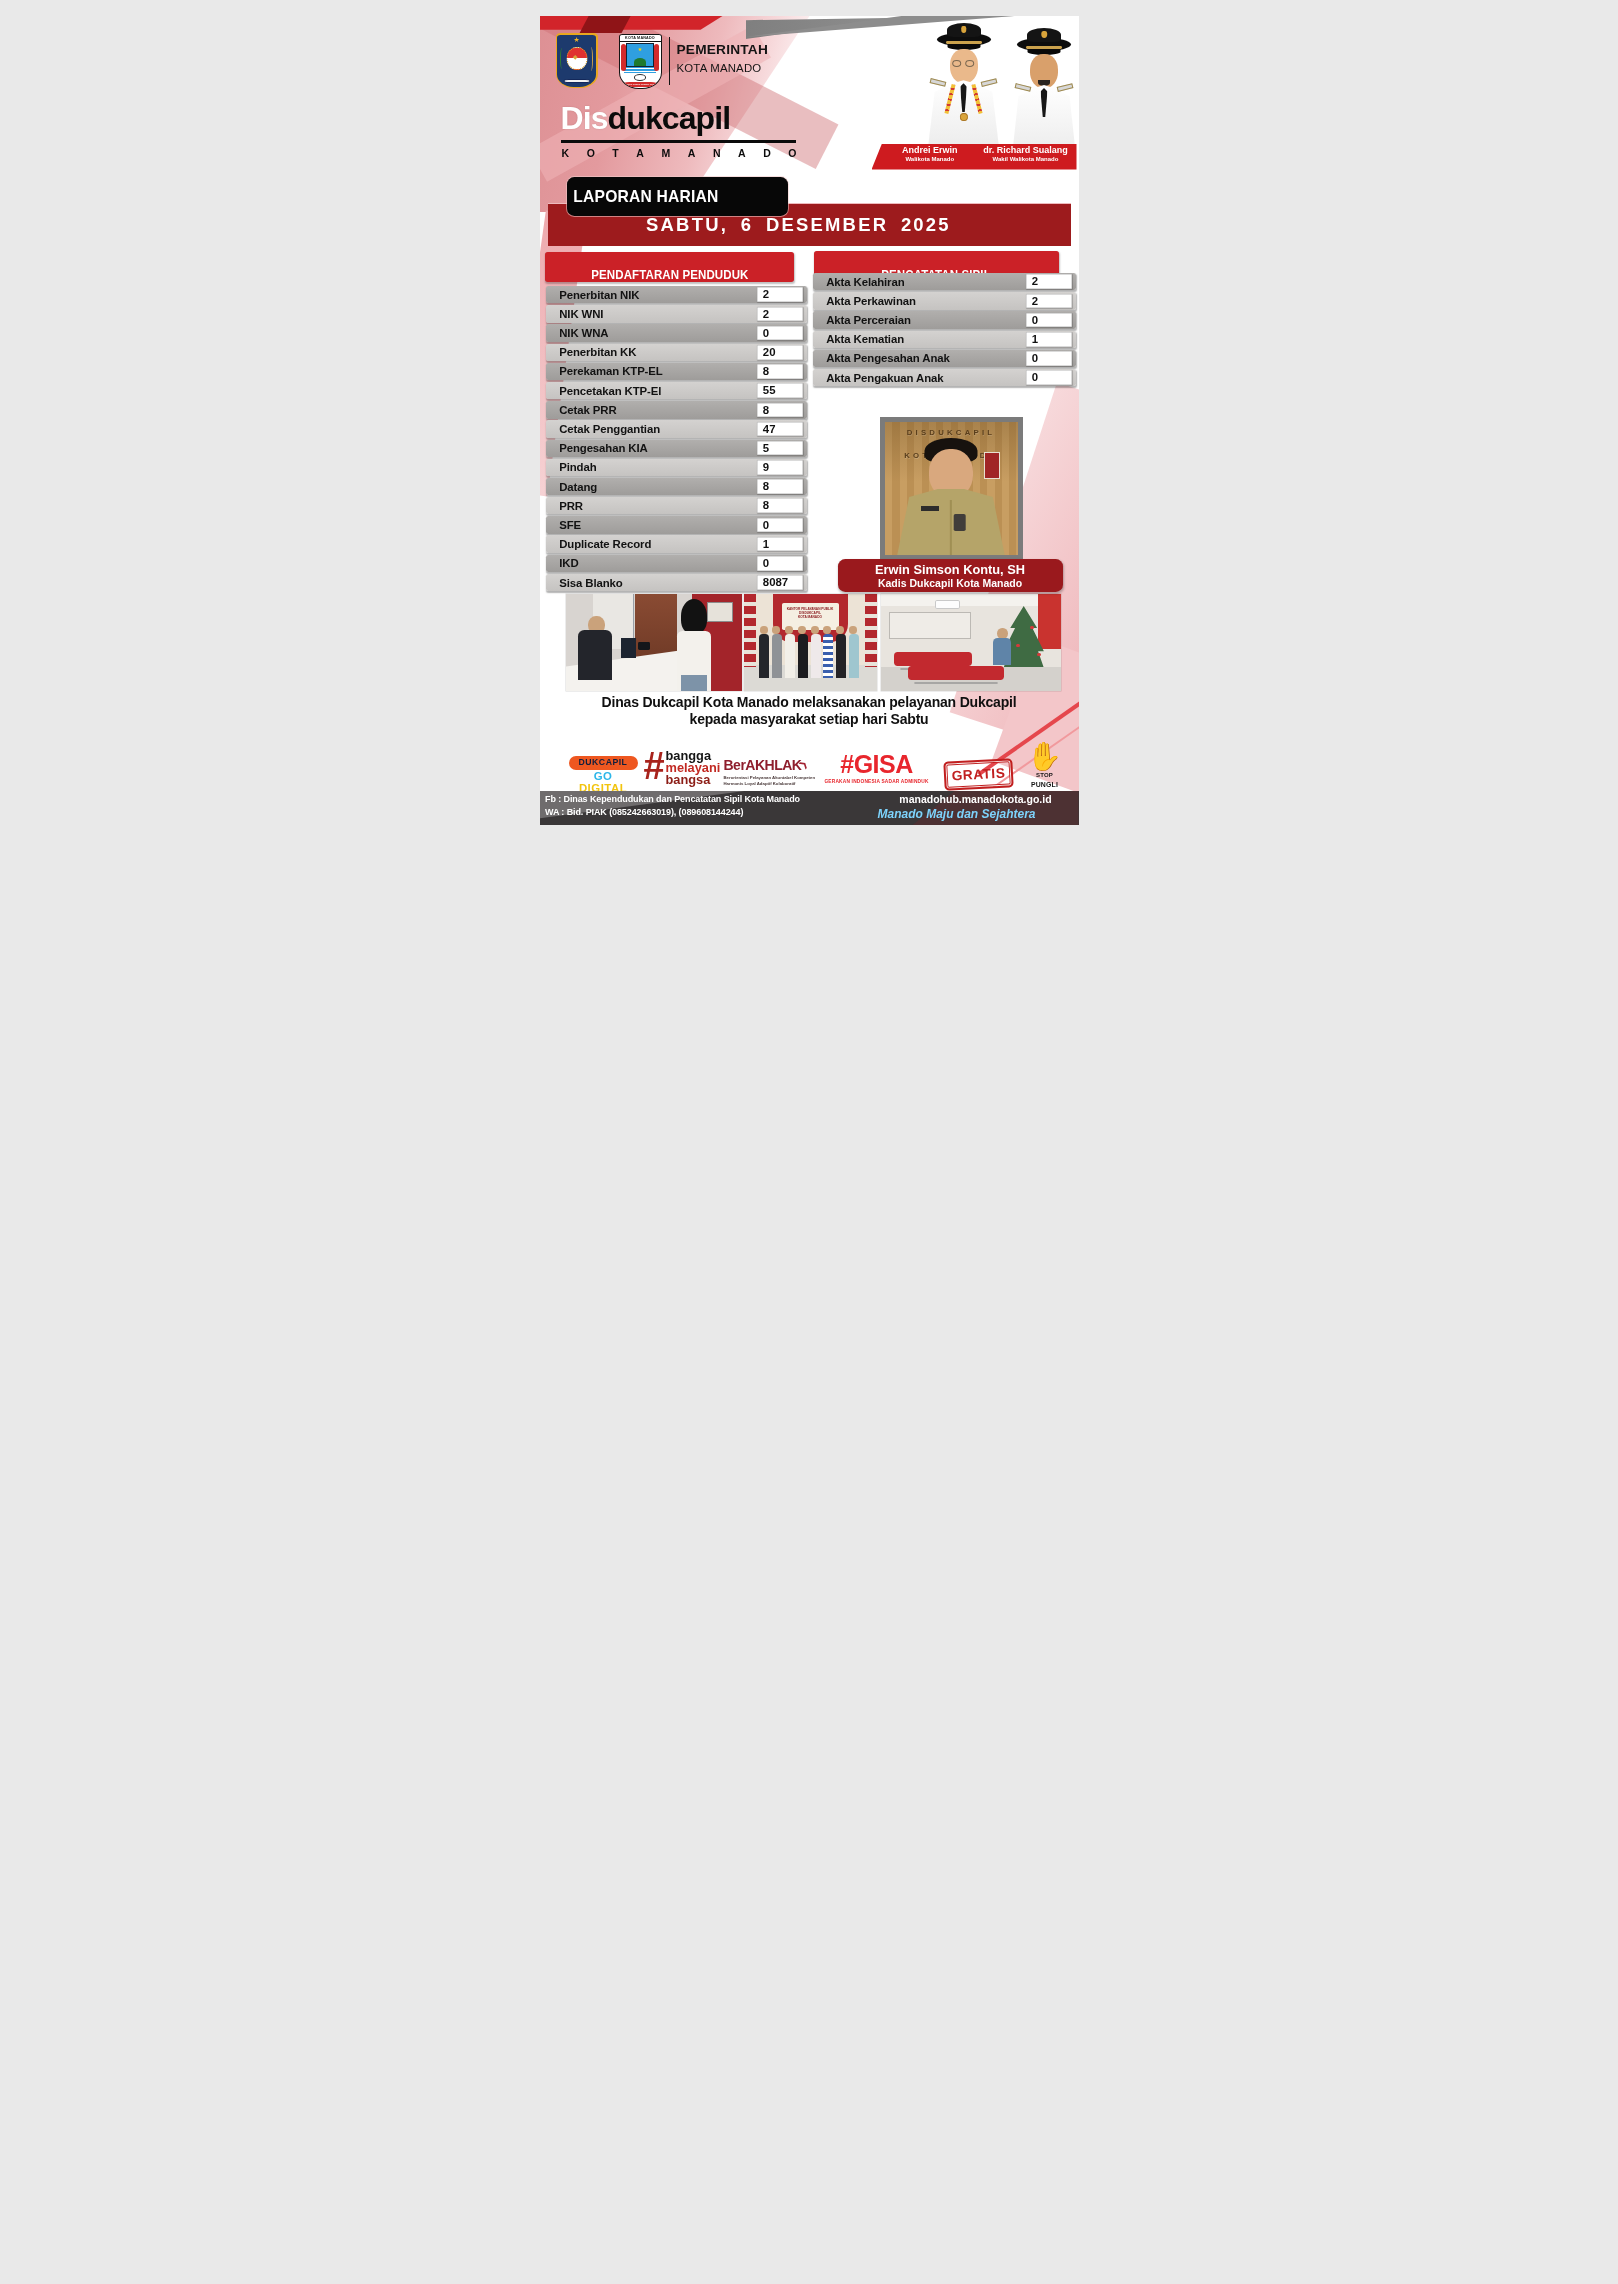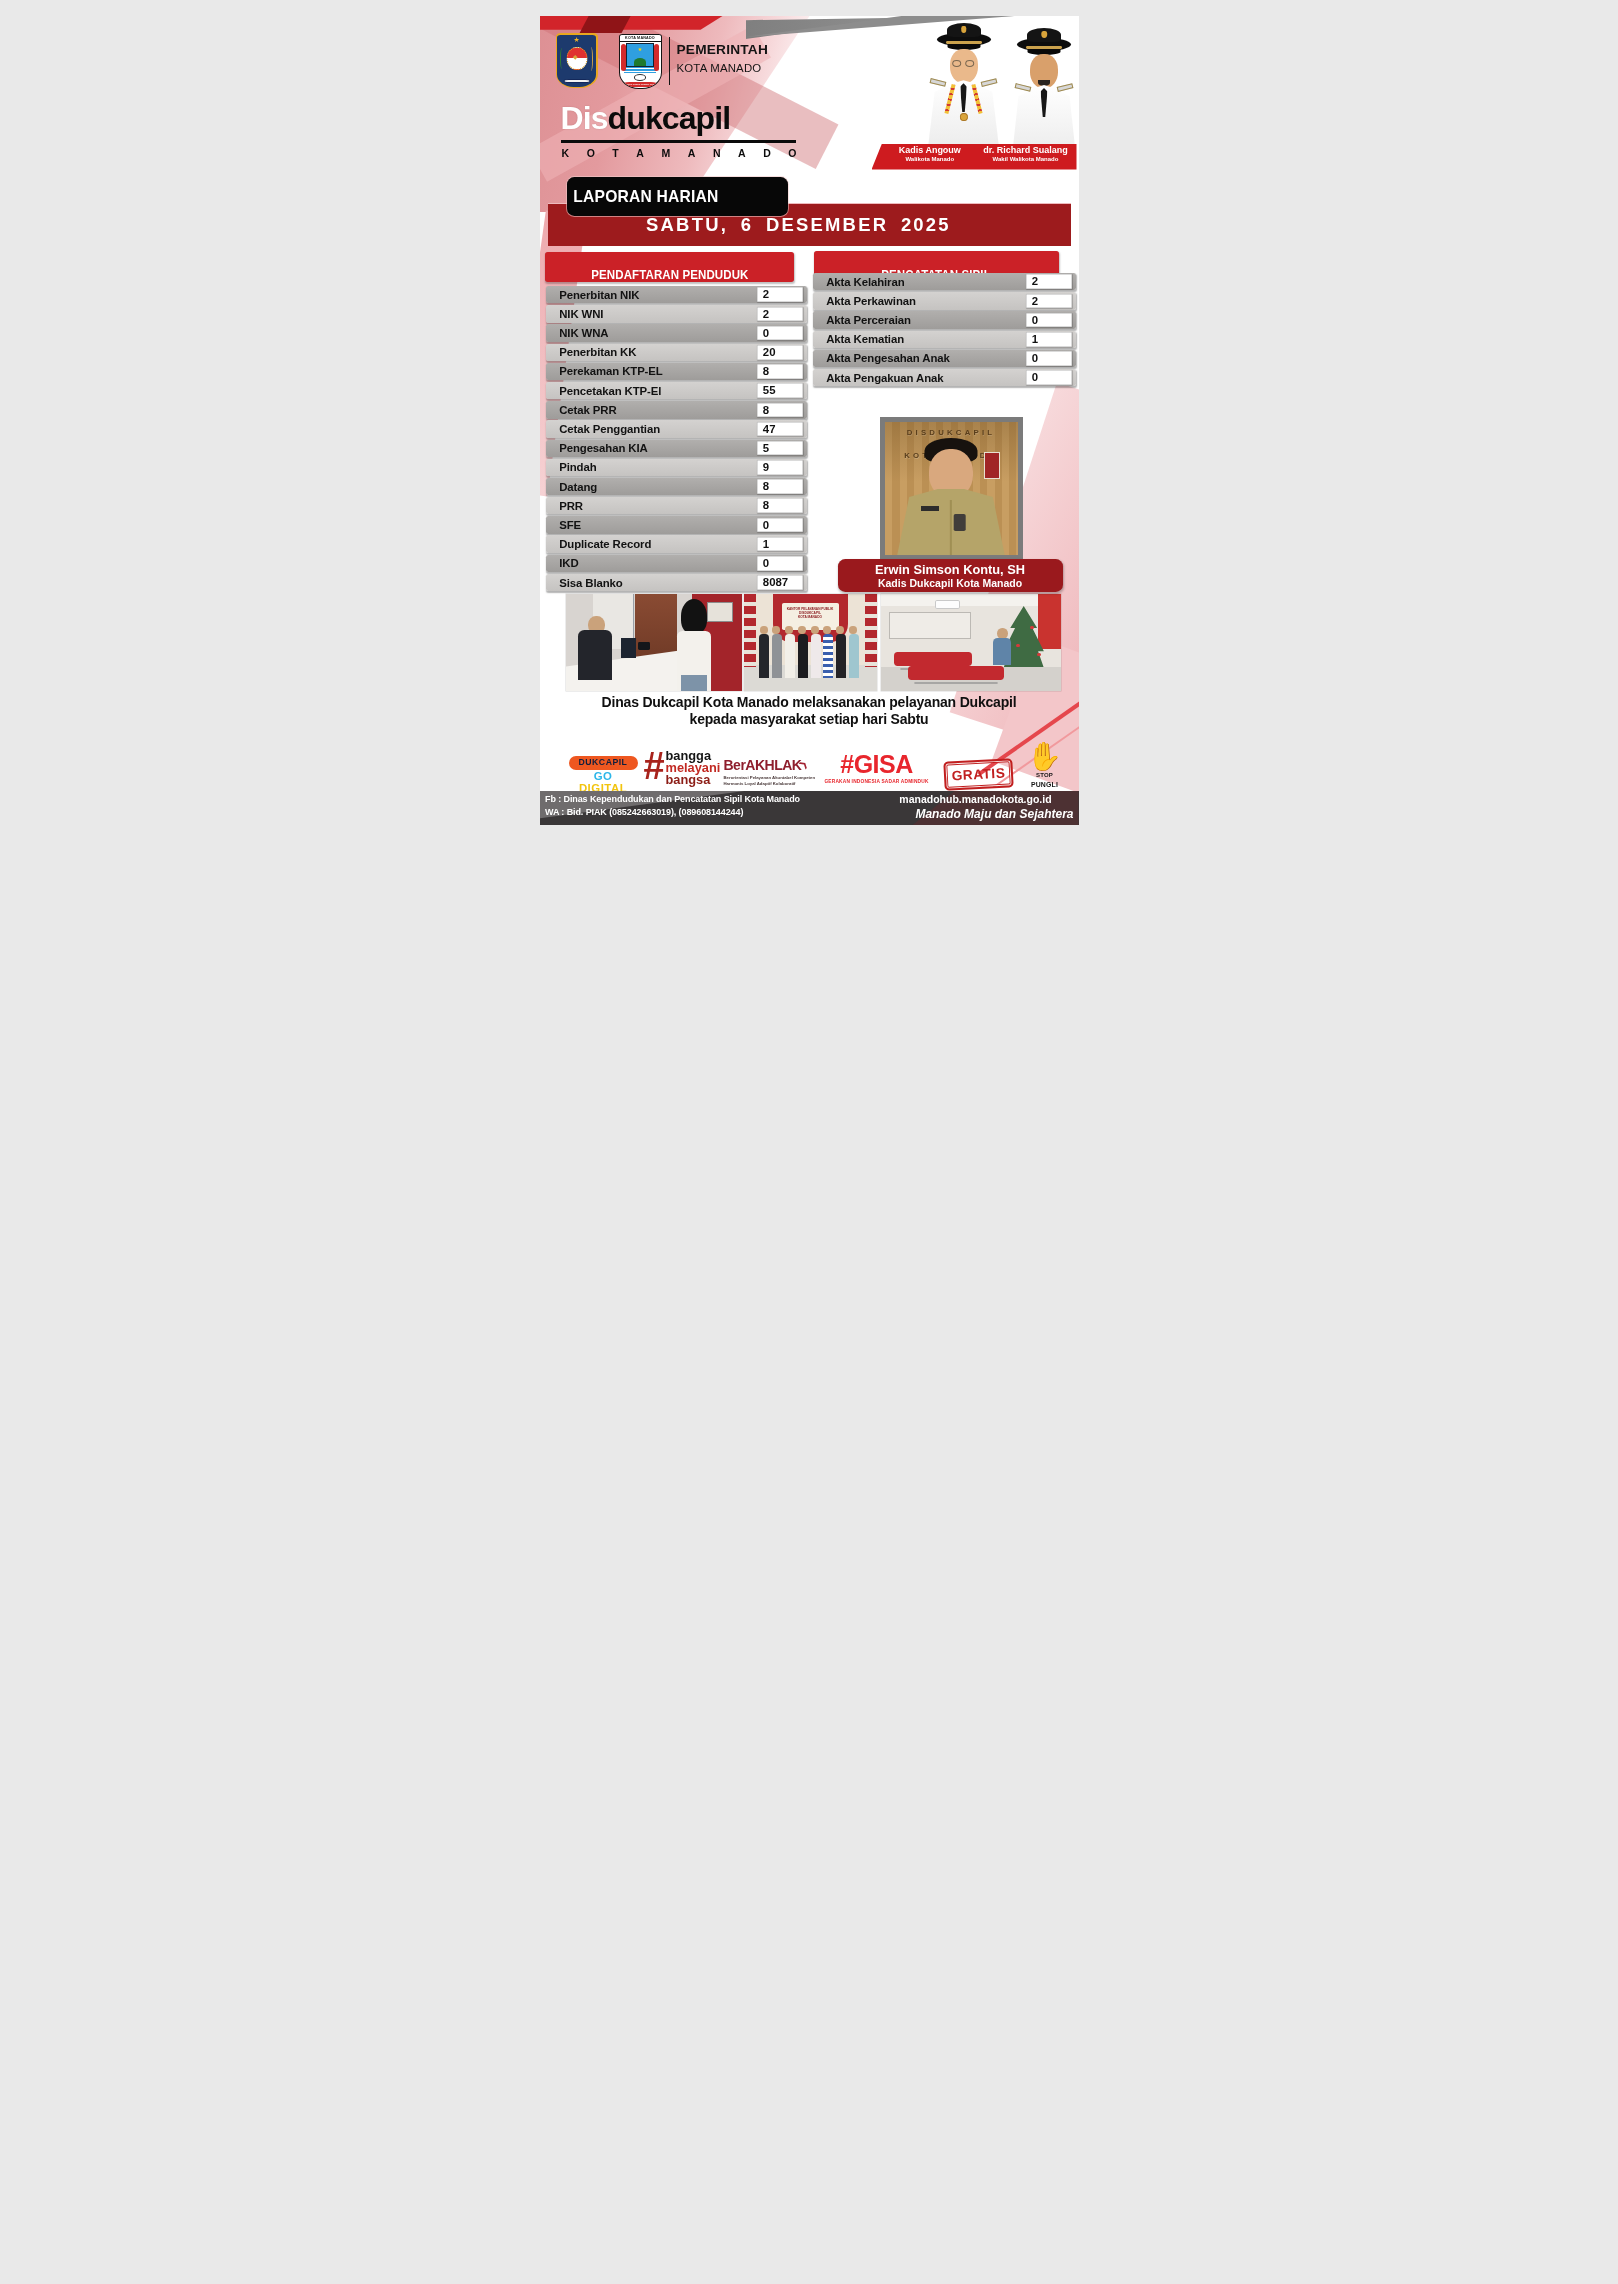--- a/index.html
+++ b/index.html
@@ -243,21 +243,21 @@
 
   
   .footer{left:0;top:775px;width:539px;height:35px;background:#3a3738;z-index:4;}
   .f-light{position:absolute;left:0;top:0;width:100%;height:100%;background:#6f6c6d;
      clip-path:polygon(0 0,38% 0,0 78%);}
   .f-tint{position:absolute;left:0;top:0;width:100%;height:100%;background:#4d3133;
      clip-path:polygon(77% 0,100% 0,100% 100%,69% 100%);}
   .f-fb{position:absolute;left:5.5px;top:2.7px;color:#fff;font-size:9px;font-weight:bold;letter-spacing:-0.1px;white-space:nowrap;}
   .f-wa{position:absolute;left:5.5px;top:16.4px;color:#fff;font-size:9px;font-weight:bold;letter-spacing:-0.1px;white-space:nowrap;}
   .f-site{position:absolute;left:338px;top:2.3px;width:196px;text-align:center;color:#fff;font-size:10.5px;font-weight:bold;}
-  .f-slogan{position:absolute;left:338px;top:16.4px;width:196px;text-align:right;color:#ffffff;font-size:12px;
+  .f-slogan{position:absolute;left:338px;top:16.4px;width:196px;text-align:left;color:#7dd3fc;font-size:12px;
      font-weight:bold;font-style:italic;}
 </style>
 </head>
 <body>
 
 <div class="page">
 
   <div class="abs bg-pink-main"></div>
   <div class="abs bg-pink-x1"></div>
   <div class="abs bg-pink-x2"></div>
@@ -343,21 +343,21 @@
       <div class="o-face"></div>
         <div class="o-goatee"></div>
       <div class="o-body"></div>
         <div class="o-tie"></div>
       <div class="o-sh l"></div>
         <div class="o-sh r"></div>
     </div>
   </div>
   <div class="abs names-banner">
     <div class="nb-col nb1">
-      <div class="nm">Kadis Angouw</div>
+      <div class="nm">Andrei Erwin</div>
       <div class="tt">Walikota Manado</div>
     </div>
     <div class="nb-col nb2">
       <div class="nm">dr. Richard Sualang</div>
       <div class="tt">Wakil Walikota Manado</div>
     </div>
   </div>
 
   <div class="abs badge-box">
     <span>LAPORAN HARIAN</span>

